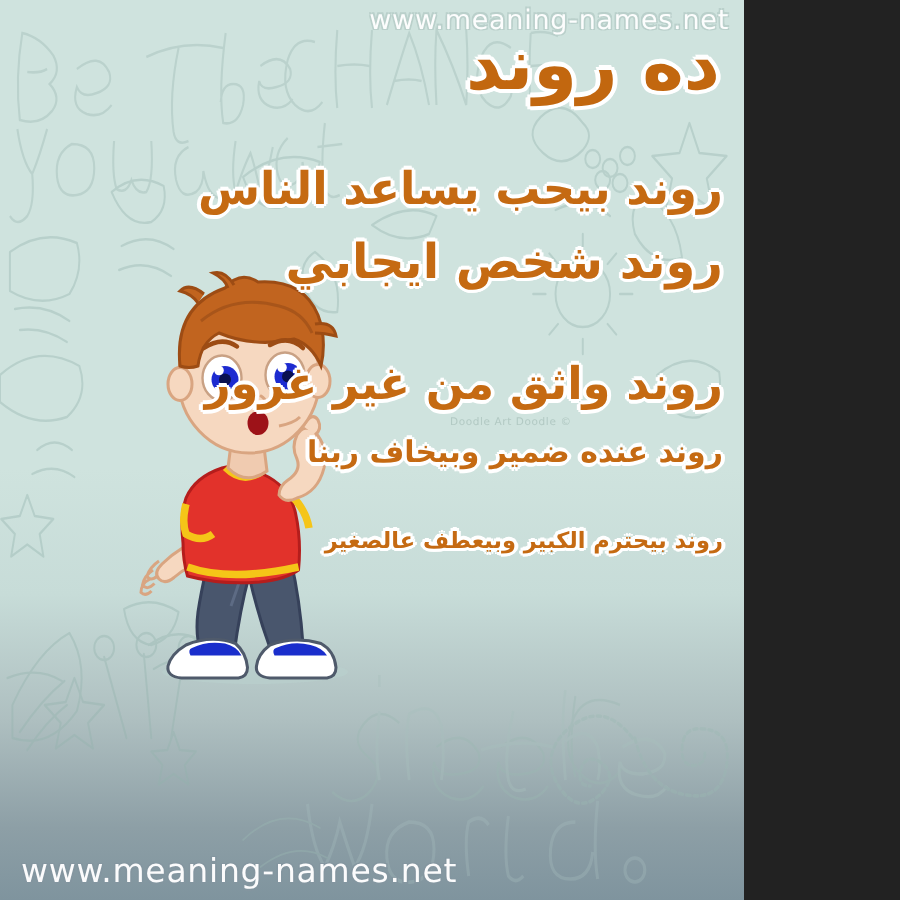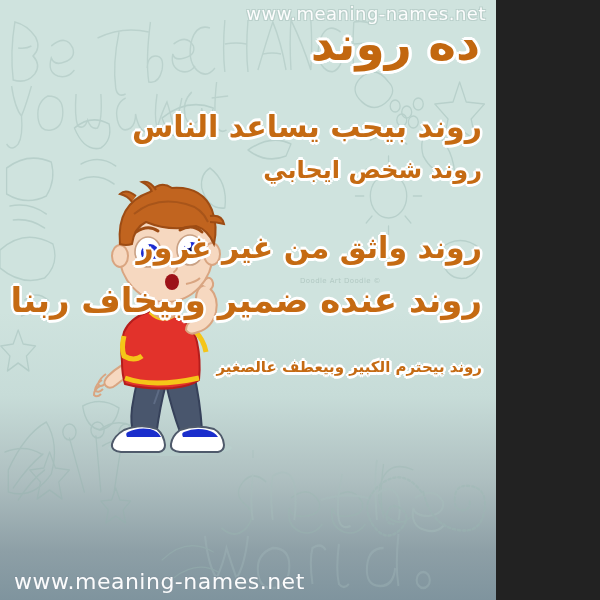--- a/index.html
+++ b/index.html
@@ -44,23 +44,23 @@
   .ln{
     color:#c56a12;font-weight:700;line-height:1.12;margin:0 0 6px 0;
     white-space:nowrap;
     -webkit-text-stroke:0px;
     text-shadow:
       2px 0 0 #fff,-2px 0 0 #fff,0 2px 0 #fff,0 -2px 0 #fff,
       1.5px 1.5px 0 #fff,-1.5px 1.5px 0 #fff,1.5px -1.5px 0 #fff,-1.5px -1.5px 0 #fff,
       2.6px 0 0 #fff,-2.6px 0 0 #fff,0 2.6px 0 #fff,0 -2.6px 0 #fff;
   }
   .s1{font-size:30px;margin-bottom:13px;}
-  .s2{font-size:24px;margin-bottom:29px;}
+  .s2{font-size:32px;margin-bottom:29px;}
   .s3{font-size:30px;margin-bottom:16px;margin-top:48px;}
-  .s4{font-size:34px;margin-bottom:14px;}
+  .s4{font-size:20px;margin-bottom:14px;}
   .s5{font-size:34px;margin-bottom:16px;}
   .s6{font-size:15px;margin-top:40px;}
 
   #title{
     position:absolute;right:16px;top:20px;direction:rtl;
     font-size:47px;font-weight:700;color:#c2670f;line-height:1;
     text-shadow:
       2.5px 0 0 #fff,-2.5px 0 0 #fff,0 2.5px 0 #fff,0 -2.5px 0 #fff,
       2px 2px 0 #fff,-2px 2px 0 #fff,2px -2px 0 #fff,-2px -2px 0 #fff,
       3.2px 0 0 #fff,-3.2px 0 0 #fff,0 3.2px 0 #fff,0 -3.2px 0 #fff;

